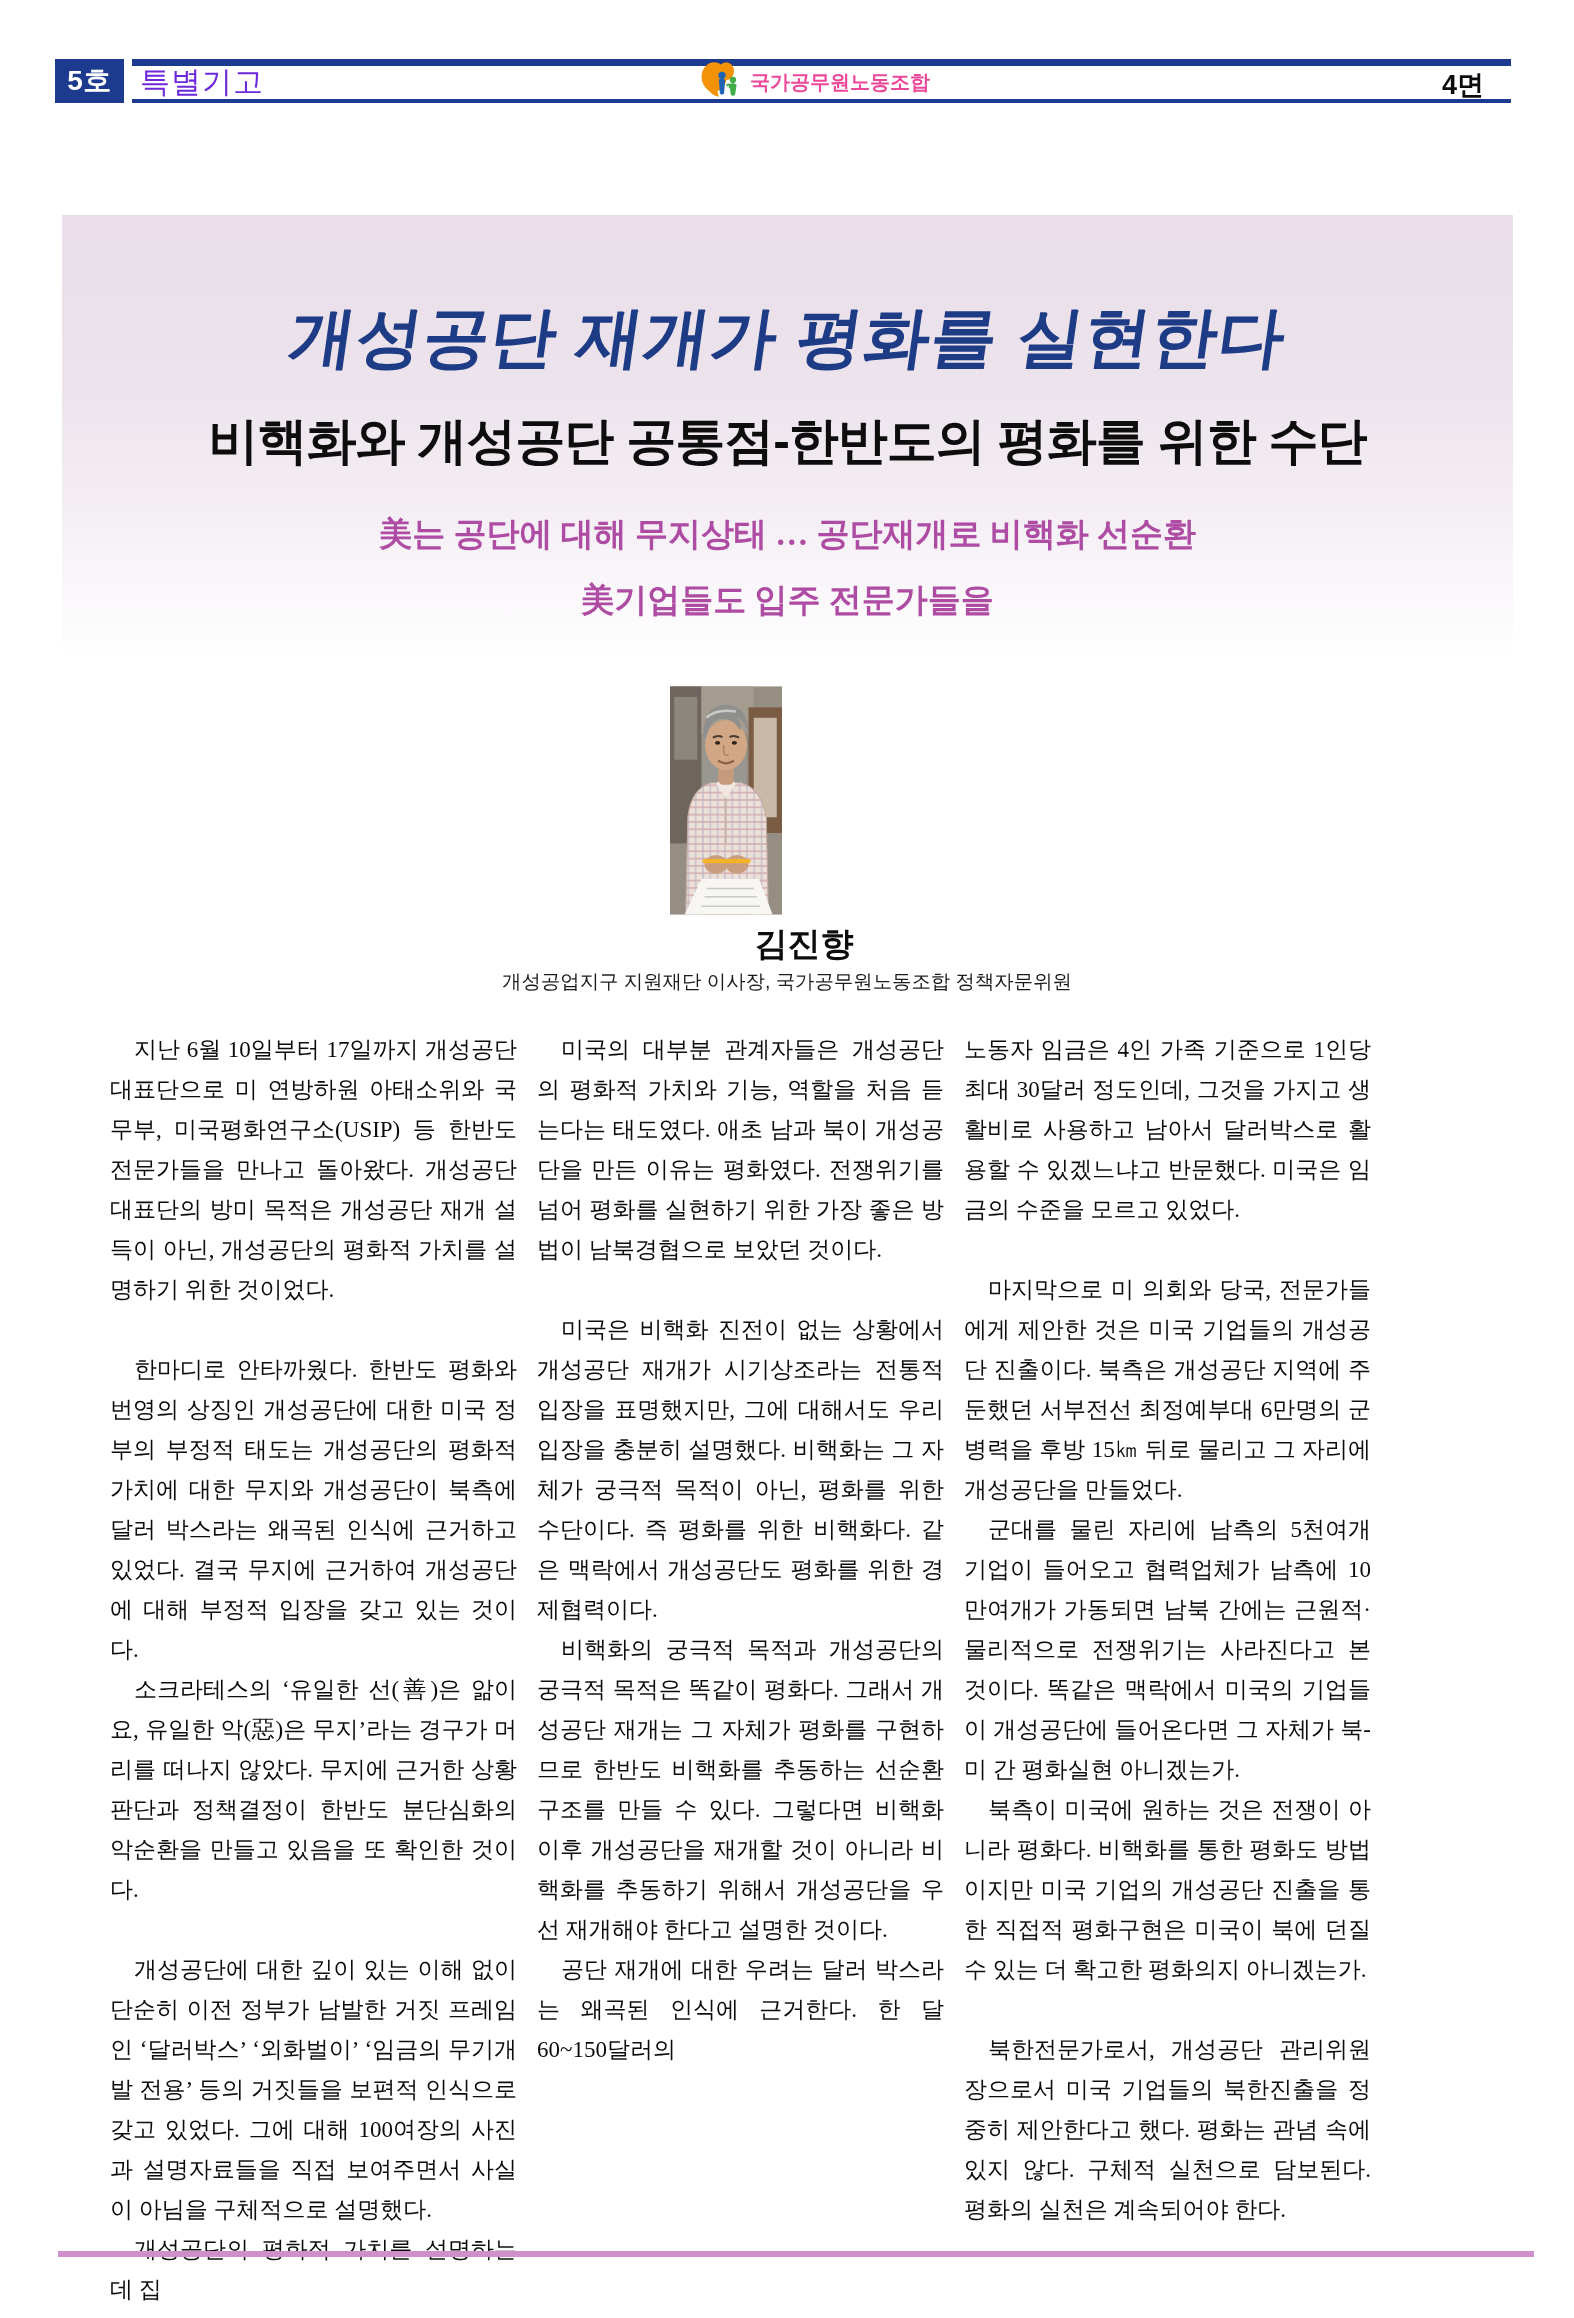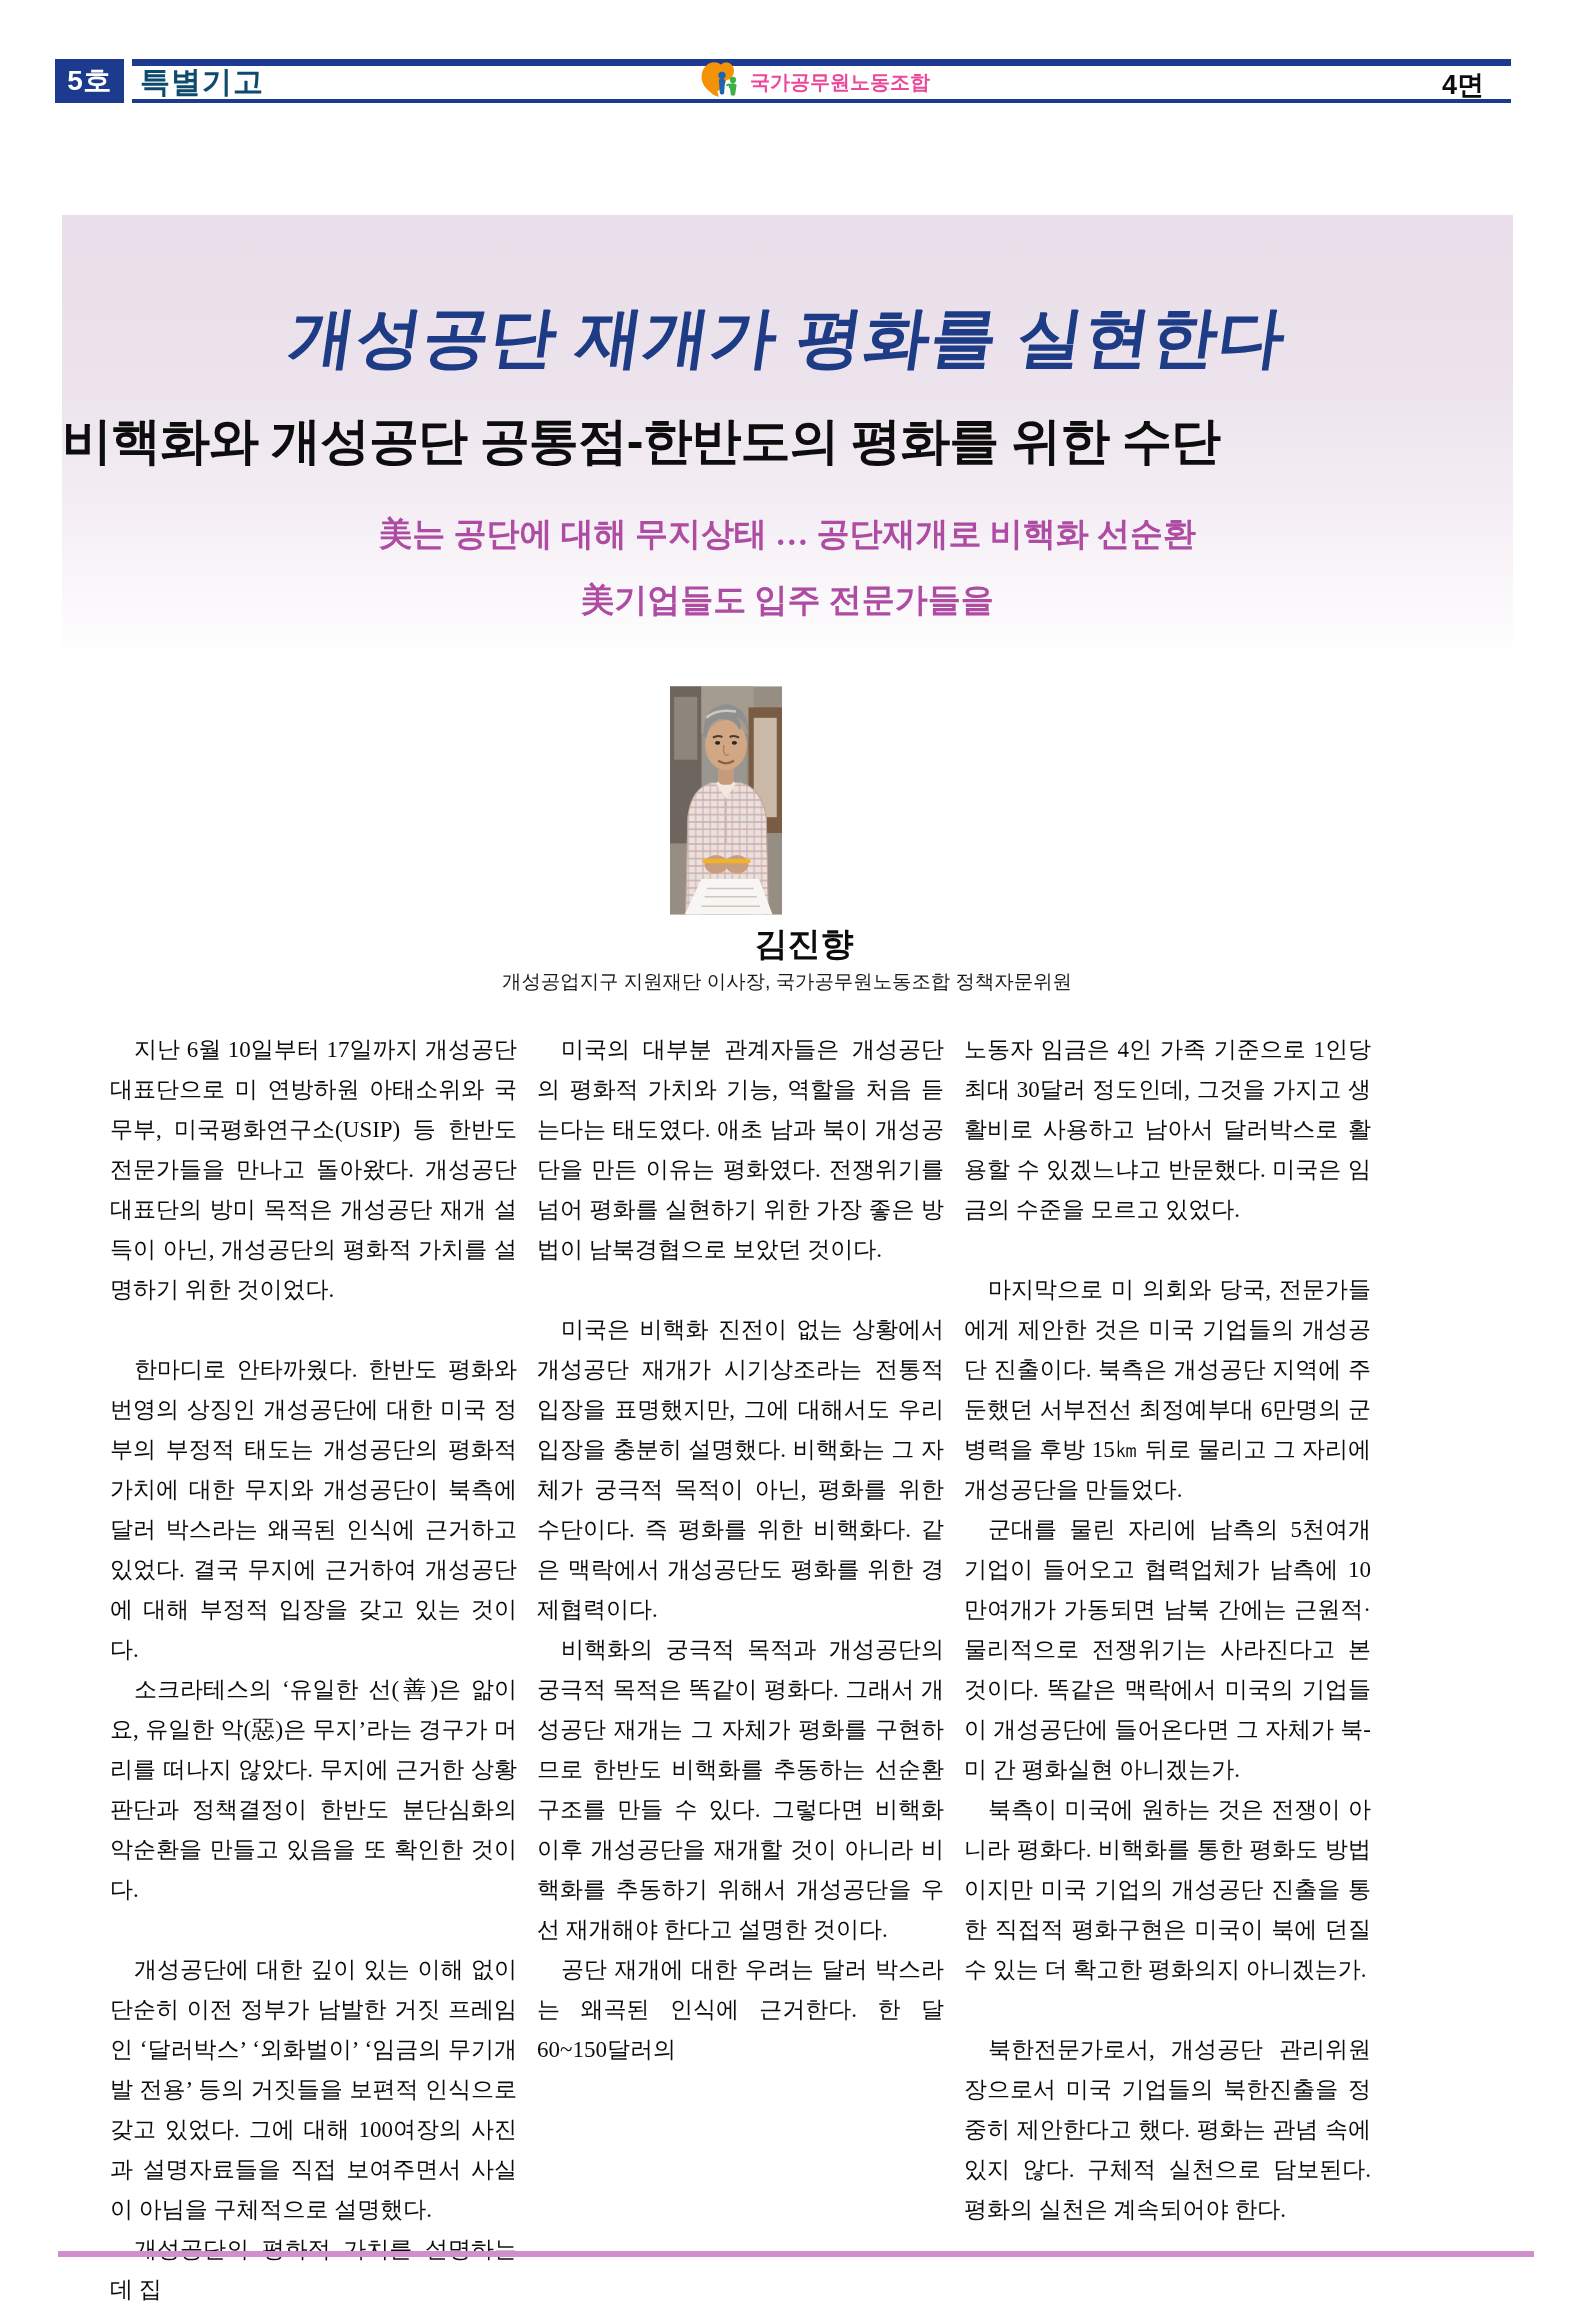--- a/index.html
+++ b/index.html
@@ -10,42 +10,42 @@
   
   .issue-box{
     position:absolute;left:55px;top:59px;width:69px;height:44px;
     background:#1c3b8e;color:#fff;display:flex;align-items:center;justify-content:center;
     font-size:28px;font-weight:bold;letter-spacing:0.5px;
   }
   .mast-thick{position:absolute;left:132px;top:59px;width:1379px;height:6.8px;background:#1c3b8e;}
   .mast-thin{position:absolute;left:132px;top:99px;width:1379px;height:4.2px;background:#1c3b8e;}
   .section-label{
     position:absolute;left:140px;top:66px;height:35px;line-height:31.5px;
-    font-size:30px;font-weight:bold;color:#0c4a6e;letter-spacing:1px;
+    font-size:30px;font-weight:normal;color:#6d28d9;letter-spacing:1px;
   }
   .mast-logo{position:absolute;left:700px;top:61px;width:45px;height:38px;}
   .org-name{
     position:absolute;left:750px;top:69px;font-size:20px;font-weight:bold;color:#ec4899;
     letter-spacing:0px;
   }
   .page-num{
     position:absolute;right:90px;top:67px;font-size:27px;font-weight:bold;color:#0d0d0d;
   }
   
   .headline-block{
     position:absolute;left:62px;top:215px;width:1451px;height:445px;
     background:linear-gradient(180deg,#e9dee9 0%,#ece3ec 38%,#f6f1f6 72%,#ffffff 100%);
   }
   .main-title{
     position:absolute;left:0;top:78px;width:100%;text-align:center;
     font-size:66px;font-weight:800;color:#1e3c85;transform:skewX(-8deg);
     letter-spacing:1px;white-space:nowrap;
   }
   .sub-title{
-    position:absolute;left:0;top:193px;width:100%;text-align:left;
+    position:absolute;left:0;top:193px;width:100%;text-align:center;
     font-size:50px;font-weight:800;color:#0d0d0d;letter-spacing:-1px;white-space:nowrap;
   }
   .deck{
     position:absolute;left:0;width:100%;text-align:center;
     font-family:"Liberation Serif", serif;font-weight:bold;
     font-size:33px;color:#ae4ba3;white-space:nowrap;
   }
   .deck1{top:297px;}
   .deck2{top:363px;}
   

